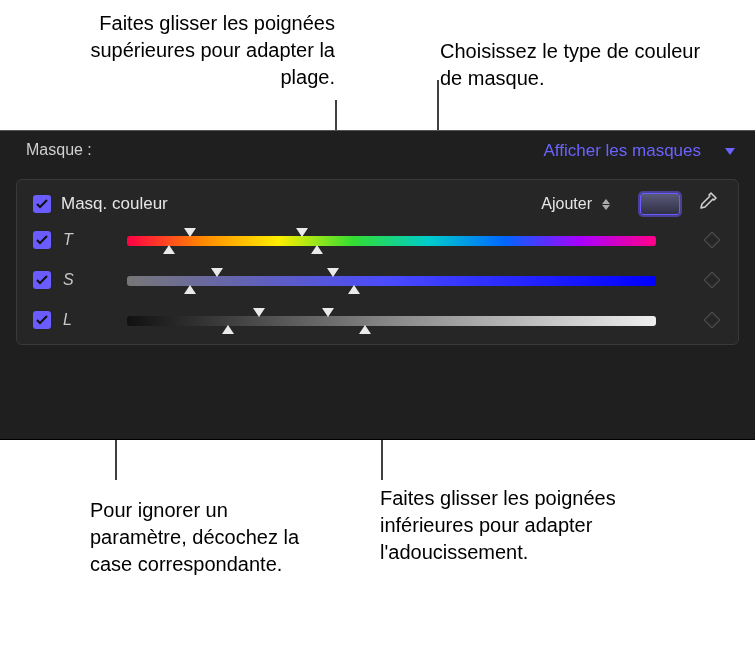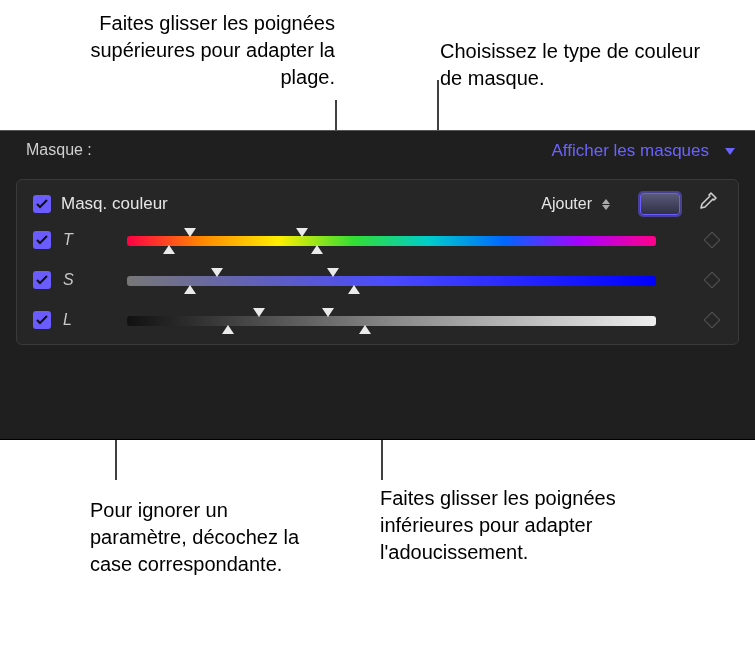--- a/index.html
+++ b/index.html
@@ -65,21 +65,21 @@
     background: #5a5a5c;
   }
   .segmented button + button {
     border-left: 1px solid #555;
   }
   .spacer { flex: 1; }
   .showmasks {
     color: #6a63ff;
     display: flex;
     align-items: center;
-    gap: 16px;
+    gap: 24px;
     cursor: pointer;
     font-size: 17px;
   }
   .showmasks .chev {
     width: 0; height: 0;
     border-left: 5px solid transparent;
     border-right: 5px solid transparent;
     border-top: 7px solid #6a63ff;
   }
   .section {

